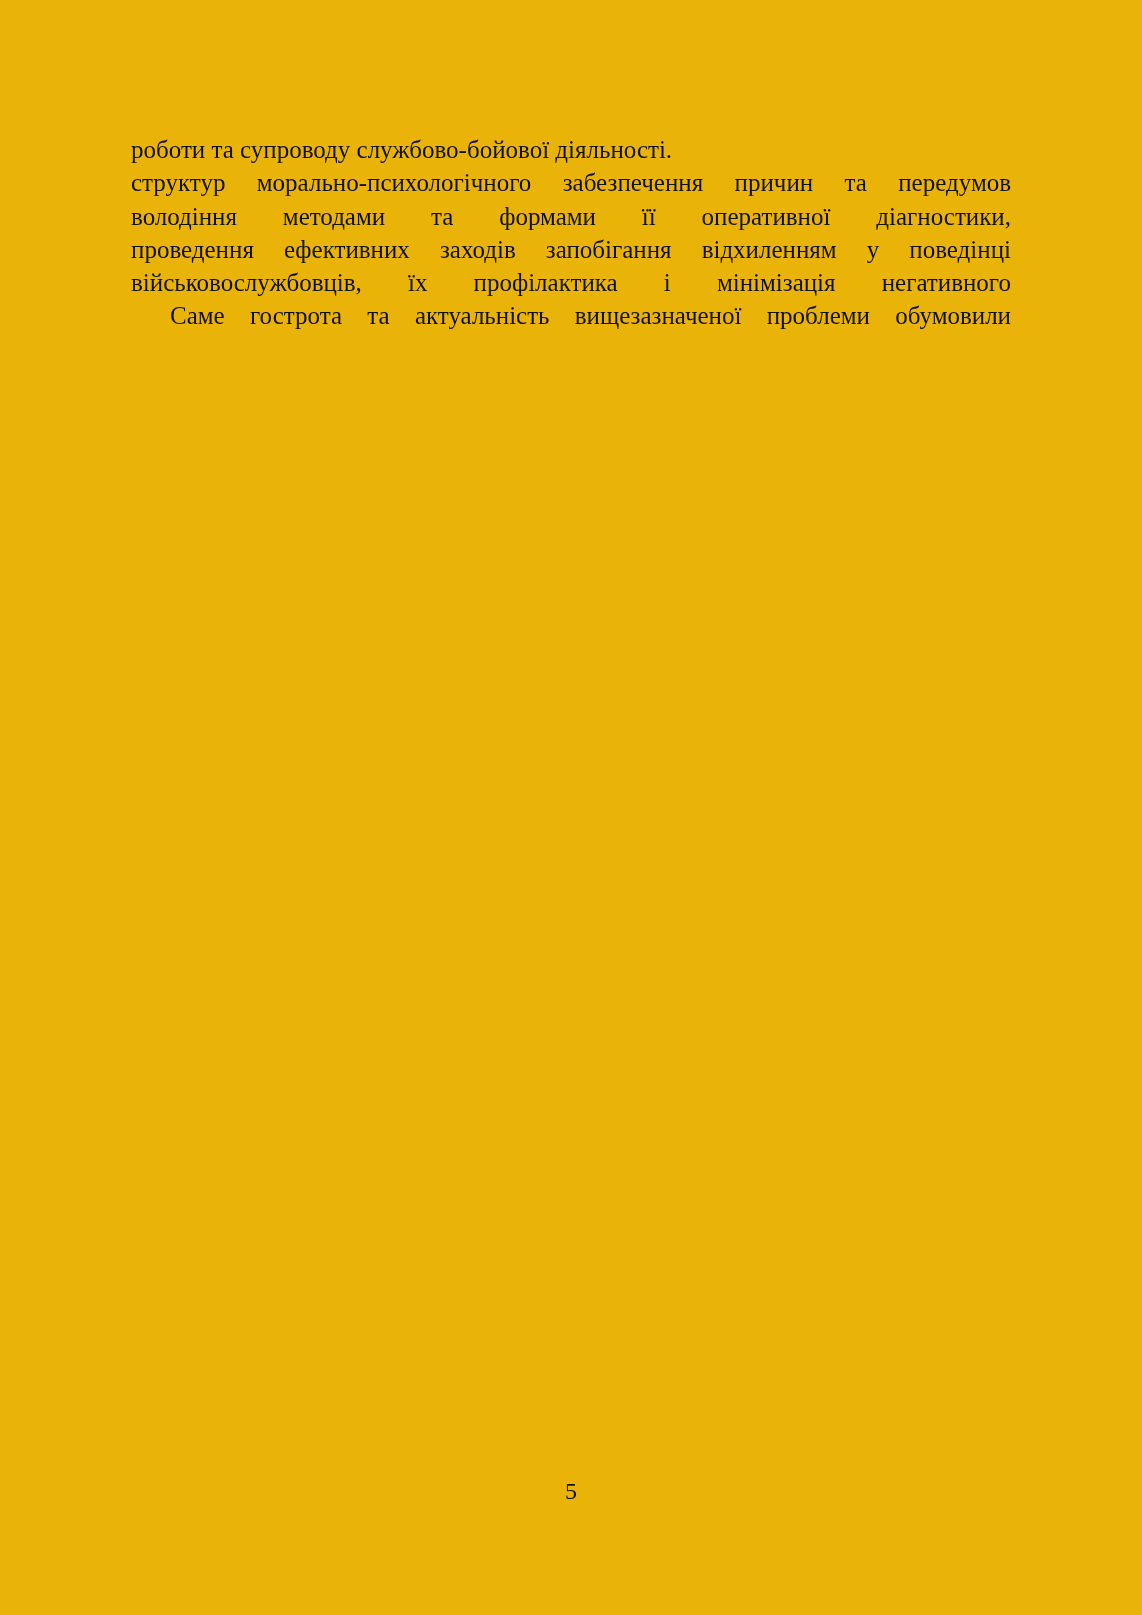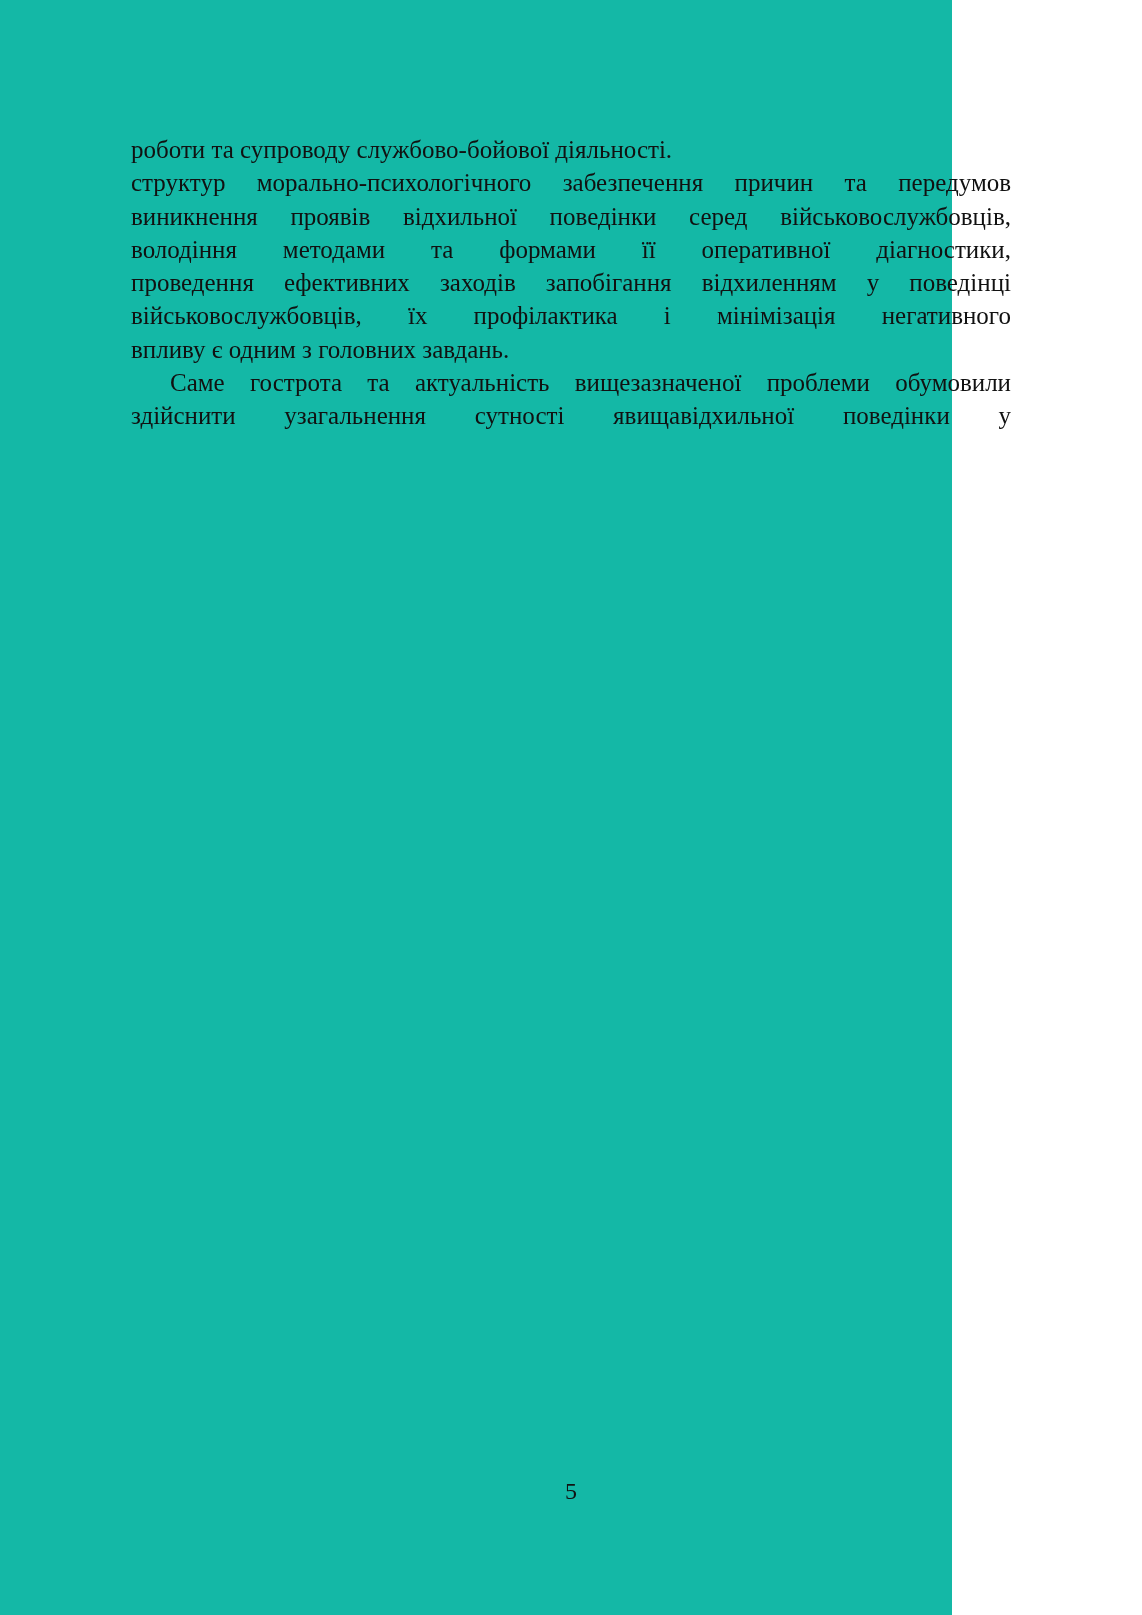--- a/index.html
+++ b/index.html
@@ -1,17 +1,17 @@
 <!DOCTYPE html>
 <html><head>
   <meta charset="utf-8">
   <style>
     html, body { margin: 0; padding: 0; background: #ffffff; }
     body { width: 1142px; height: 1615px; position: relative; overflow: hidden; }
-    .page { position: absolute; left: 0; top: 0; width: 952px; height: 1615px; background: #14b8a6; }
+    .page { position: absolute; left: 0; top: 0; width: 1142px; height: 1615px; background: #eab308; }
     .text-block {
       position: absolute; left: 131px; top: 133px; width: 880px;
       font-family: "Liberation Serif", serif; font-size: 25px; line-height: 33.3px;
       color: #111; text-align: justify;
     }
     .para { margin: 0; text-indent: 0; }
     .line { display: block; text-align: justify; text-align-last: justify; white-space: nowrap; }
     .line.last { text-align-last: left; }
     .page-number {
       position: absolute; left: 0; width: 1142px; top: 1478px; text-align: center;
@@ -21,25 +21,22 @@
 </head>
 <body>
 
 <div class="page">
   <div class="text-block">
     <p class="para">
       <span class="line last">роботи та супроводу службово-бойової діяльності.</span>
     </p>
     <p class="para">
       <span class="line">структур морально-психологічного забезпечення причин та передумов</span>
-      <span class="line">виникнення проявів відхильної поведінки серед військовослужбовців,</span>
       <span class="line">володіння методами та формами її оперативної діагностики,</span>
       <span class="line">проведення ефективних заходів запобігання відхиленням у поведінці</span>
       <span class="line">військовослужбовців, їх профілактика і мінімізація негативного</span>
-      <span class="line last">впливу є одним з головних завдань.</span>
     </p>
     <p class="para">
       <span class="line" style="padding-left:39px">Саме гострота та актуальність вищезазначеної проблеми обумовили</span>
-      <span class="line">здійснити узагальнення сутності явищавідхильної поведінки у</span>
     </p>
   </div>
   <div class="page-number">5</div>
 </div>
 
 </body></html>

